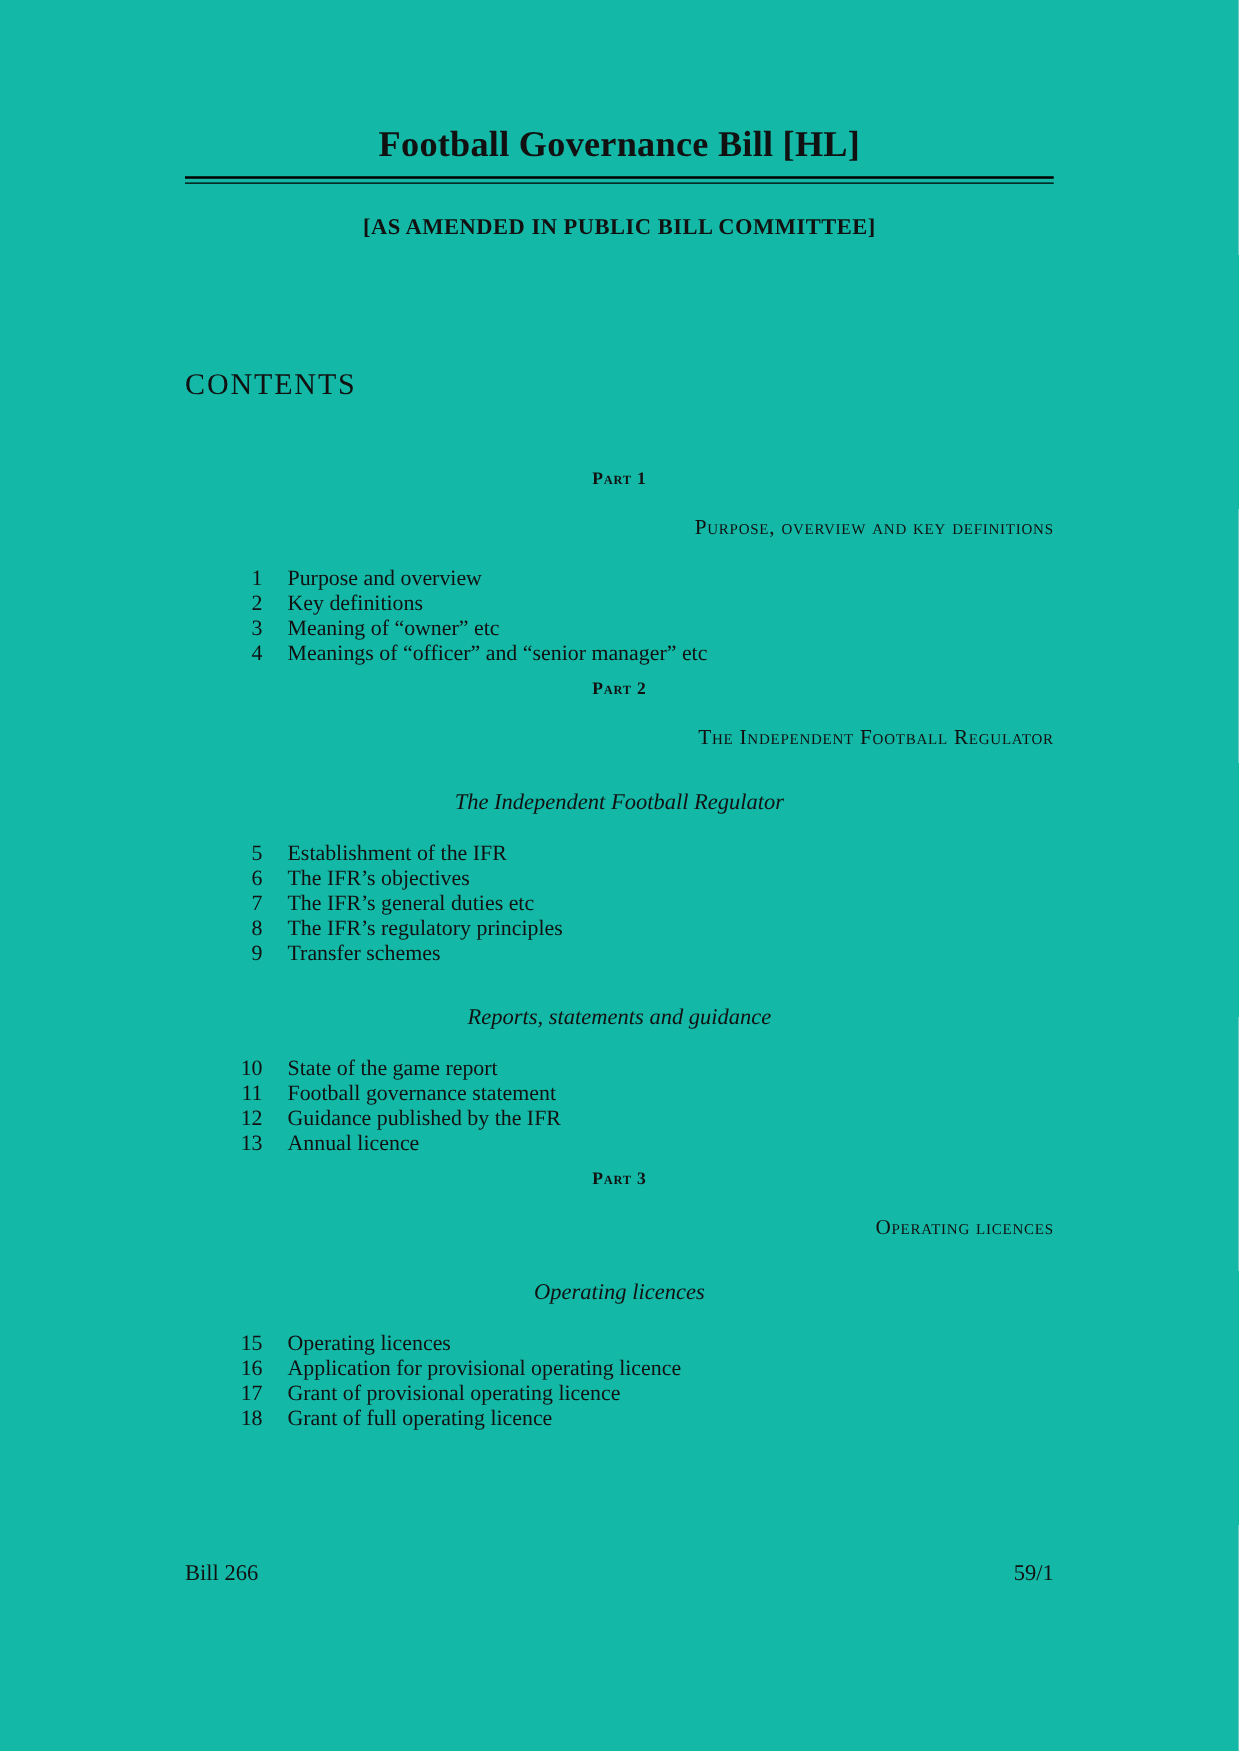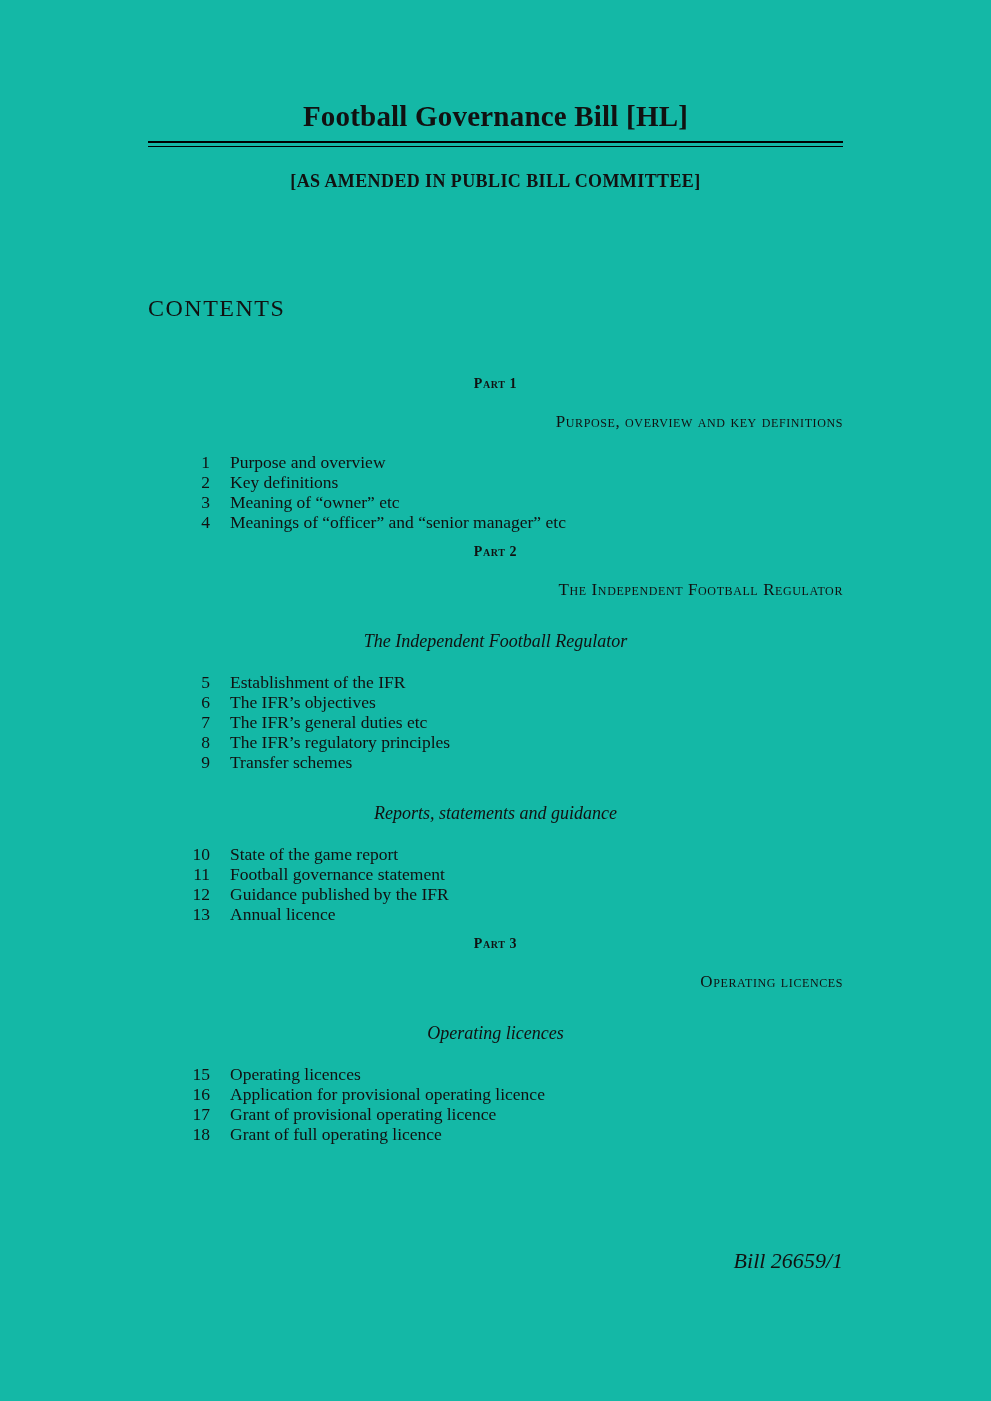--- a/index.html
+++ b/index.html
@@ -86,23 +86,22 @@
   }
   .toc-item .txt {
     margin-left: 20px;
   }
   .footer {
     position: absolute;
     left: 148px;
     width: 695px;
     top: 1248px;
     display: flex;
-    justify-content: flex-end;
-    font-size: 22px;
-    font-style: italic;
+    justify-content: space-between;
+    font-size: 18px;
   }
 </style>
 </head>
 <body>
 
 <div class="page">
   <div class="content">
 
     <h1 class="doc-title">Football Governance Bill [HL]</h1>
     <div class="title-rule"></div>

